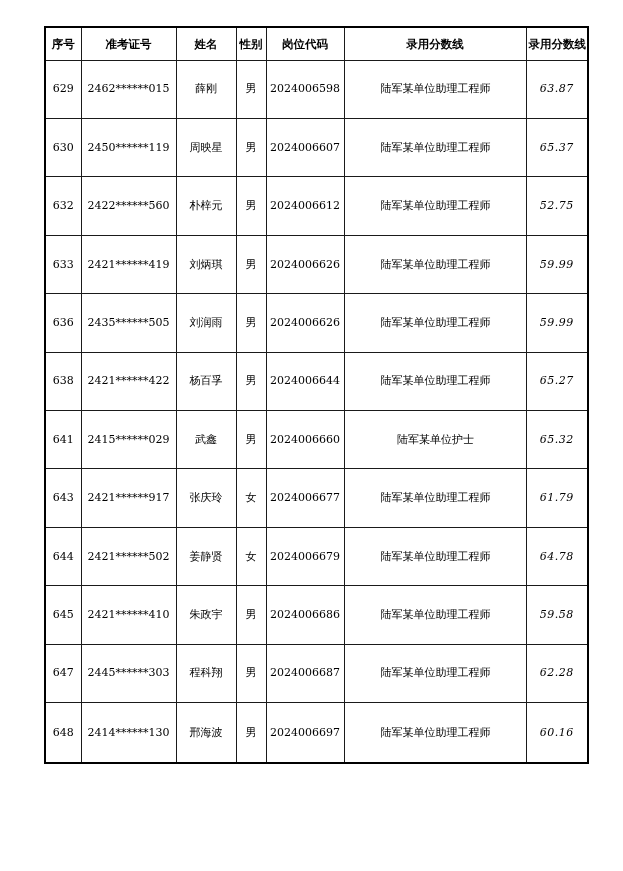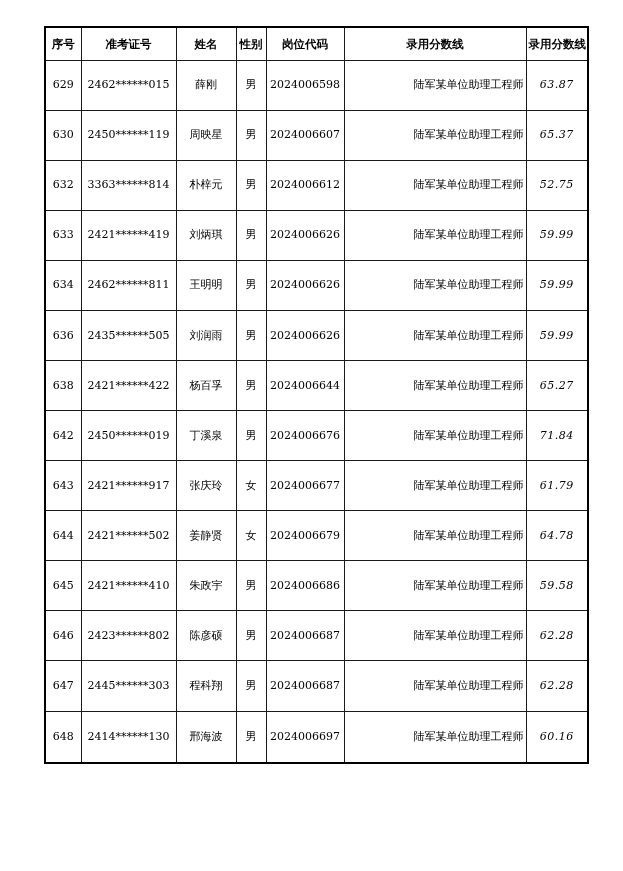--- a/index.html
+++ b/index.html
@@ -39,21 +39,21 @@
   }
   .score-table thead tr {
     height: 33px;
   }
   .score-table th {
     font-weight: bold;
     font-size: 11.5px;
   }
   
   .score-table td.c5 {
-    text-align: right;
+    text-align: center;
     padding-left: 3px;
   }
   
   .score-table td.c6 {
     letter-spacing: 0.5px;
     font-style: italic;
   }
 </style>
 </head>
 <body>
@@ -93,40 +93,31 @@
         <td class="c0">630</td>
         <td class="c1">2450******119</td>
         <td class="c2">周映星</td>
         <td class="c3">男</td>
         <td class="c4">2024006607</td>
         <td class="c5">陆军某单位助理工程师</td>
         <td class="c6">65.37</td>
       </tr>
       <tr>
         <td class="c0">632</td>
-        <td class="c1">3363******814</td>
+        <td class="c1">2422******560</td>
         <td class="c2">朴梓元</td>
         <td class="c3">男</td>
         <td class="c4">2024006612</td>
         <td class="c5">陆军某单位助理工程师</td>
         <td class="c6">52.75</td>
       </tr>
       <tr>
         <td class="c0">633</td>
         <td class="c1">2421******419</td>
         <td class="c2">刘炳琪</td>
-        <td class="c3">男</td>
-        <td class="c4">2024006626</td>
-        <td class="c5">陆军某单位助理工程师</td>
-        <td class="c6">59.99</td>
-      </tr>
-      <tr>
-        <td class="c0">634</td>
-        <td class="c1">2462******811</td>
-        <td class="c2">王明明</td>
         <td class="c3">男</td>
         <td class="c4">2024006626</td>
         <td class="c5">陆军某单位助理工程师</td>
         <td class="c6">59.99</td>
       </tr>
       <tr>
         <td class="c0">636</td>
         <td class="c1">2435******505</td>
         <td class="c2">刘润雨</td>
         <td class="c3">男</td>
@@ -137,27 +128,27 @@
       <tr>
         <td class="c0">638</td>
         <td class="c1">2421******422</td>
         <td class="c2">杨百孚</td>
         <td class="c3">男</td>
         <td class="c4">2024006644</td>
         <td class="c5">陆军某单位助理工程师</td>
         <td class="c6">65.27</td>
       </tr>
       <tr>
-        <td class="c0">642</td>
-        <td class="c1">2450******019</td>
-        <td class="c2">丁溪泉</td>
+        <td class="c0">641</td>
+        <td class="c1">2415******029</td>
+        <td class="c2">武鑫</td>
         <td class="c3">男</td>
-        <td class="c4">2024006676</td>
-        <td class="c5">陆军某单位助理工程师</td>
-        <td class="c6">71.84</td>
+        <td class="c4">2024006660</td>
+        <td class="c5">陆军某单位护士</td>
+        <td class="c6">65.32</td>
       </tr>
       <tr>
         <td class="c0">643</td>
         <td class="c1">2421******917</td>
         <td class="c2">张庆玲</td>
         <td class="c3">女</td>
         <td class="c4">2024006677</td>
         <td class="c5">陆军某单位助理工程师</td>
         <td class="c6">61.79</td>
       </tr>
@@ -173,29 +164,20 @@
       <tr>
         <td class="c0">645</td>
         <td class="c1">2421******410</td>
         <td class="c2">朱政宇</td>
         <td class="c3">男</td>
         <td class="c4">2024006686</td>
         <td class="c5">陆军某单位助理工程师</td>
         <td class="c6">59.58</td>
       </tr>
       <tr>
-        <td class="c0">646</td>
-        <td class="c1">2423******802</td>
-        <td class="c2">陈彦硕</td>
-        <td class="c3">男</td>
-        <td class="c4">2024006687</td>
-        <td class="c5">陆军某单位助理工程师</td>
-        <td class="c6">62.28</td>
-      </tr>
-      <tr>
         <td class="c0">647</td>
         <td class="c1">2445******303</td>
         <td class="c2">程科翔</td>
         <td class="c3">男</td>
         <td class="c4">2024006687</td>
         <td class="c5">陆军某单位助理工程师</td>
         <td class="c6">62.28</td>
       </tr>
       <tr>
         <td class="c0">648</td>

